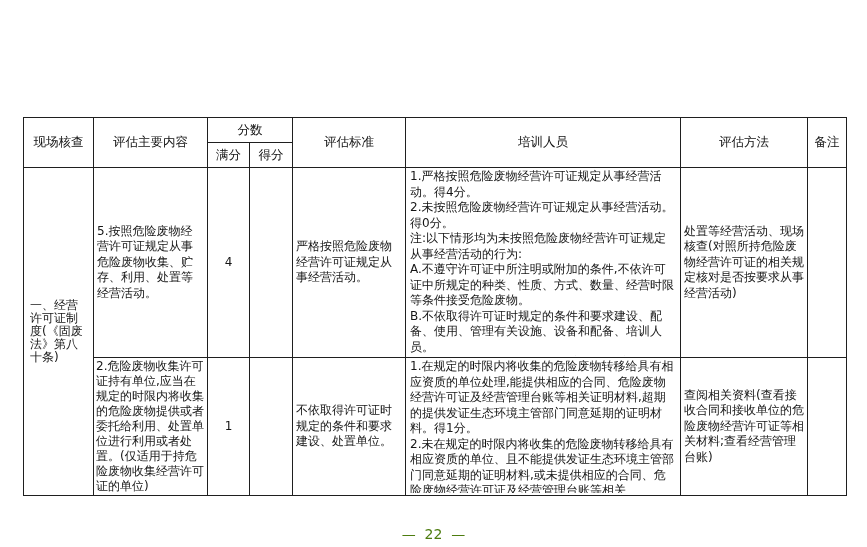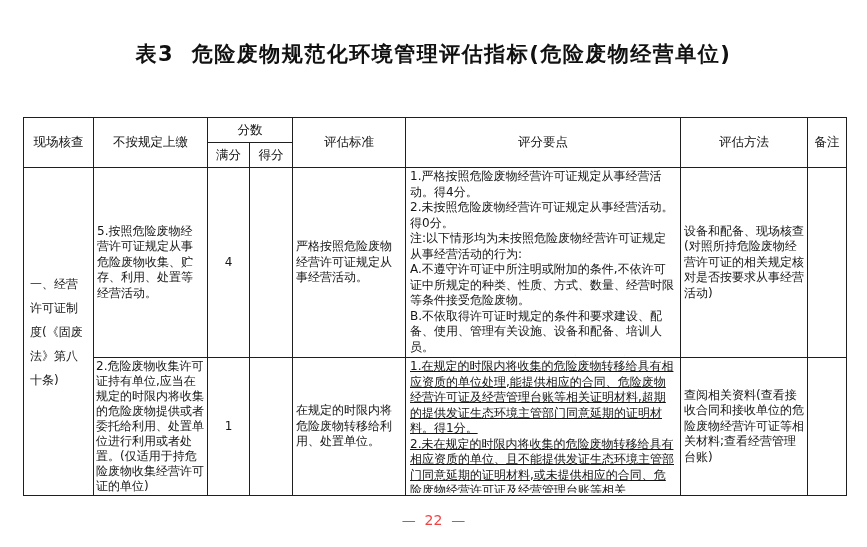--- a/index.html
+++ b/index.html
@@ -40,58 +40,57 @@
   col.c-full    { width:42px; }
   col.c-got     { width:43px; }
   col.c-std     { width:113px; }
   col.c-points  { width:275px; }
   col.c-method  { width:127px; }
   col.c-remark  { width:39px; }
 
   tr.body-row-1 { height:190px; }
   tr.body-row-2 { height:137px; }
 
-  td.category { text-align:left; padding:1px 6px; line-height:24px; }
+  td.category { text-align:left; padding:1px 6px; line-height:13px; }
   td.score    { text-align:center; }
   td.points   { vertical-align:top; padding:1px 4px; }
   .pre { white-space:pre-line; }
   .clip-1 { max-height:187px; overflow:hidden; }
-  .clip-2 { max-height:134px; overflow:hidden;text-decoration:underline; }
+  .clip-2 { max-height:134px; overflow:hidden; }
   td.content-tight { line-height:15px; padding:1px 2px; }
 
   .page-footer {
-    position:absolute; top:512px; left:0; width:100%;
-    text-align:center; font-size:14px; color:#ef4444; white-space:pre;
+    position:absolute; top:526px; left:0; width:100%;
+    text-align:center; font-size:14px; color:#4d7c0f; white-space:pre;
   }
 </style>
 </head>
 <body>
 
 <div class="page">
 
-  <div class="doc-title">表3  危险废物规范化环境管理评估指标(危险废物经营单位)</div>
 
   <table class="eval">
     <colgroup>
       <col class="c-item">
         <col class="c-content">
         <col class="c-full">
         <col class="c-got">
       <col class="c-std">
         <col class="c-points">
         <col class="c-method">
         <col class="c-remark">
     </colgroup>
     <thead>
       <tr>
         <th rowspan="2">现场核查</th>
-        <th rowspan="2">不按规定上缴</th>
+        <th rowspan="2">评估主要内容</th>
         <th colspan="2">分数</th>
         <th rowspan="2">评估标准</th>
-        <th rowspan="2">评分要点</th>
+        <th rowspan="2">培训人员</th>
         <th rowspan="2">评估方法</th>
         <th rowspan="2">备注</th>
       </tr>
       <tr>
         <th>满分</th>
         <th>得分</th>
       </tr>
     </thead>
     <tbody>
       <tr class="body-row-1">
@@ -101,28 +100,28 @@
         <td class="score"></td>
         <td>严格按照危险废物经营许可证规定从事经营活动。</td>
         <td class="points">
           <div class="pre clip-1">1.严格按照危险废物经营许可证规定从事经营活动。得4分。
 2.未按照危险废物经营许可证规定从事经营活动。得0分。
 注:以下情形均为未按照危险废物经营许可证规定从事经营活动的行为:
 A.不遵守许可证中所注明或附加的条件,不依许可证中所规定的种类、性质、方式、数量、经营时限等条件接受危险废物。
 B.不依取得许可证时规定的条件和要求建设、配备、使用、管理有关设施、设备和配备、培训人员。
 C.在许可证使用期满时,不按规定上缴、注销许可证或申请办理延期手续。</div>
         </td>
-        <td>设备和配备、现场核查(对照所持危险废物经营许可证的相关规定核对是否按要求从事经营活动)</td>
+        <td>处置等经营活动、现场核查(对照所持危险废物经营许可证的相关规定核对是否按要求从事经营活动)</td>
         <td></td>
       </tr>
       <tr class="body-row-2">
         <td class="content-tight">2.危险废物收集许可证持有单位,应当在规定的时限内将收集的危险废物提供或者委托给利用、处置单位进行利用或者处置。(仅适用于持危险废物收集经营许可证的单位)</td>
         <td class="score">1</td>
         <td class="score"></td>
-        <td>在规定的时限内将危险废物转移给利用、处置单位。</td>
+        <td>不依取得许可证时规定的条件和要求建设、处置单位。</td>
         <td class="points">
           <div class="pre clip-2">1.在规定的时限内将收集的危险废物转移给具有相应资质的单位处理,能提供相应的合同、危险废物经营许可证及经营管理台账等相关证明材料,超期的提供发证生态环境主管部门同意延期的证明材料。得1分。
 2.未在规定的时限内将收集的危险废物转移给具有相应资质的单位、且不能提供发证生态环境主管部门同意延期的证明材料,或未提供相应的合同、危险废物经营许可证及经营管理台账等相关</div>
         </td>
         <td>查阅相关资料(查看接收合同和接收单位的危险废物经营许可证等相关材料;查看经营管理台账)</td>
         <td></td>
       </tr>
     </tbody>
   </table>
 

